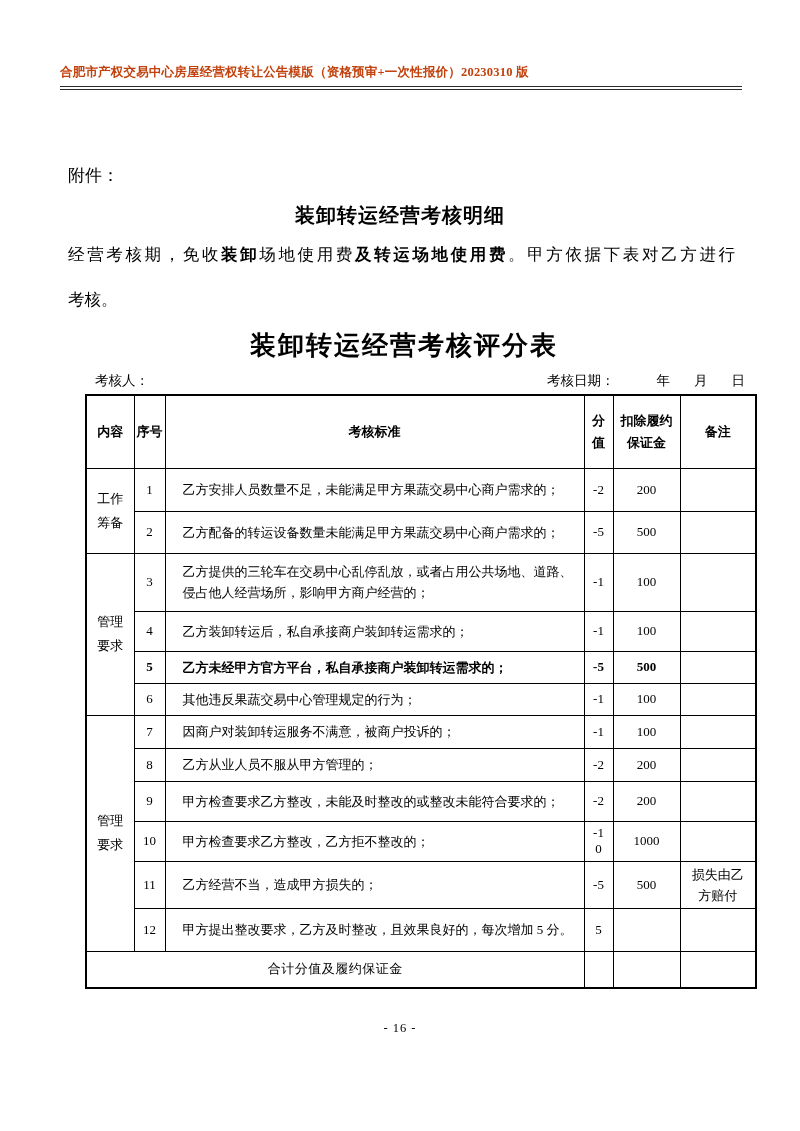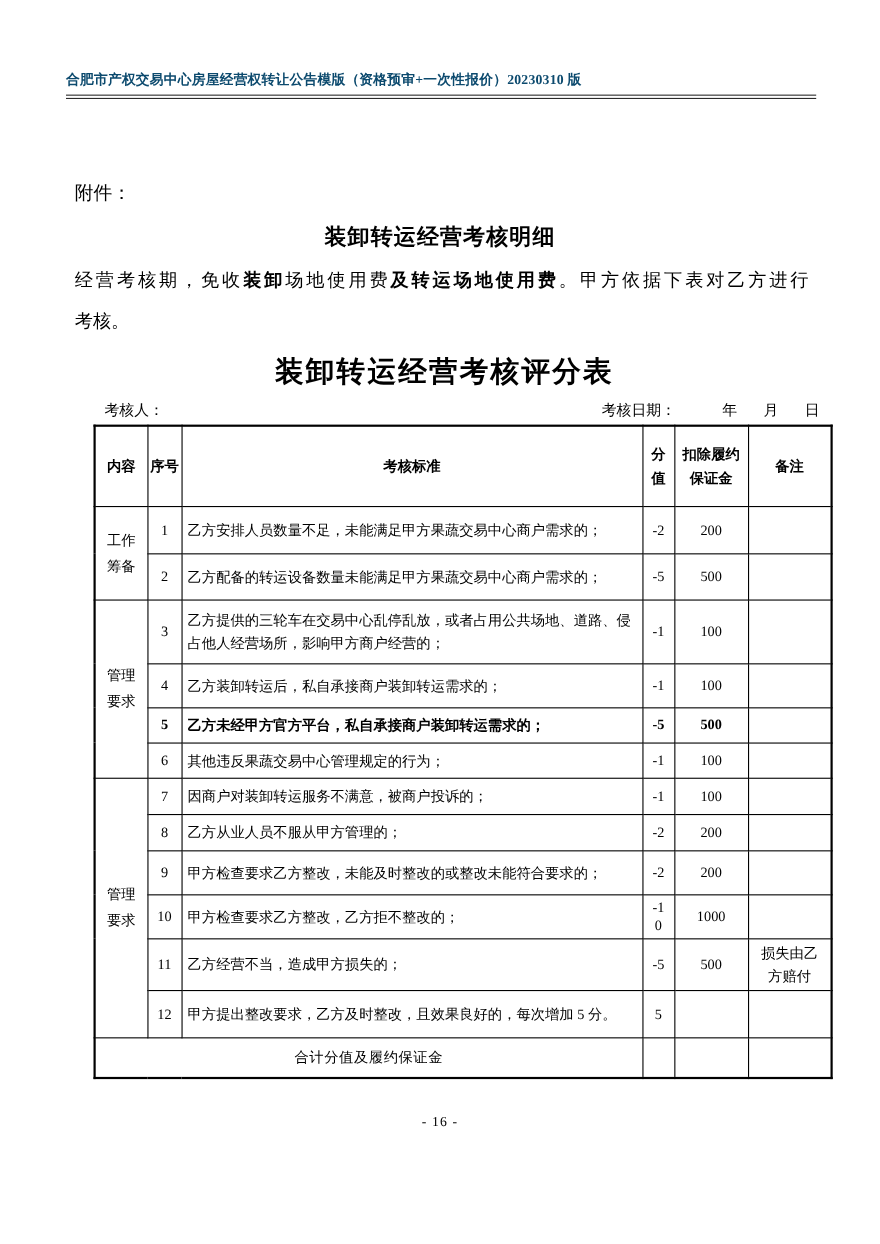--- a/index.html
+++ b/index.html
@@ -17,21 +17,21 @@
     letter-spacing:0.2px;
     font-weight:bold;
   }
   .attachment { margin:74px 0 0 68px; font-size:17px; }
   .doc-subtitle {
     margin-top:15px; text-align:center;
     font-size:20px; font-weight:bold; letter-spacing:1px;
   }
   .intro { margin:8px 65px 0 68px; font-size:16.5px; line-height:36.5px; }
   .para-line { text-align:justify; text-align-last:justify; }
-  .para-line.last-line { text-align-last:left; }
+  .para-line.last-line { text-align-last:left;margin-top:8px; }
   .para-line.indent { text-indent:33px; }
   .seg-bold { font-weight:bold; }
   .table-title {
     margin-top:10px; text-align:center;
     font-size:26px; font-weight:bold; letter-spacing:2px;margin-left:8px;
   }
   .meta-row {
     width:670px; margin:9px 0 0 85px;
     display:flex; justify-content:space-between; align-items:flex-end;
     font-size:13.5px; padding:0 10px 0 10px;gap:41px;
@@ -43,36 +43,36 @@
     border-collapse:collapse; border:2px solid #000;
     font-size:13px; table-layout:fixed;
   }
   .score-table th, .score-table td {
     border:1px solid #000; vertical-align:middle;
   }
   .score-table thead tr { height:73px;border-radius:22px; }
   .score-table th { font-weight:bold; text-align:center; padding:2px; line-height:22px; }
   td.section-cell { padding:0 8px; text-align:center; line-height:24px; }
   td.num-cell { text-align:center; }
-  td.criteria-cell { text-align:left; padding:3px 6px 3px 5px; line-height:21px; }
+  td.criteria-cell { text-align:left; padding:3px 6px 3px 17px; line-height:21px; }
   td.score-cell { text-align:center; padding:0 6px; word-break:break-all; line-height:16px; }
   td.deposit-cell { text-align:center; padding:0 2px; }
   td.note-cell { text-align:center; padding:2px 7px; line-height:21px; }
   tr.bold-row td { font-weight:bold; }
   tr.total-row { height:37px; }
   td.total-label-cell { font-weight:normal; text-align:center; letter-spacing:0.5px; }
   .page-number { text-align:center; margin-top:32px; font-size:12.5px; letter-spacing:1px; }
 </style>
 </head>
 <body>
 
 <div class="page">
 
   <div class="doc-header">
-    <span style="color: #0c4a6e;">合肥市产权交易中心房屋经营权转让公告模版（资格预审+一次性报价）20230310 版</span>
+    <span style="color: #c2410c;">合肥市产权交易中心房屋经营权转让公告模版（资格预审+一次性报价）20230310 版</span>
   </div>
 
   <div class="attachment">附件：</div>
 
   <div class="doc-subtitle">装卸转运经营考核明细</div>
 
   <div class="intro" id="intro-paragraph">
       <div class="para-line"><span>经营考核期，免收</span><span class="seg-bold">装卸</span><span>场地使用费</span><span class="seg-bold">及转运场地使用费</span><span>。甲方依据下表对乙方进行</span></div>
       <div class="para-line last-line"><span>考核。</span></div>
     </div>

